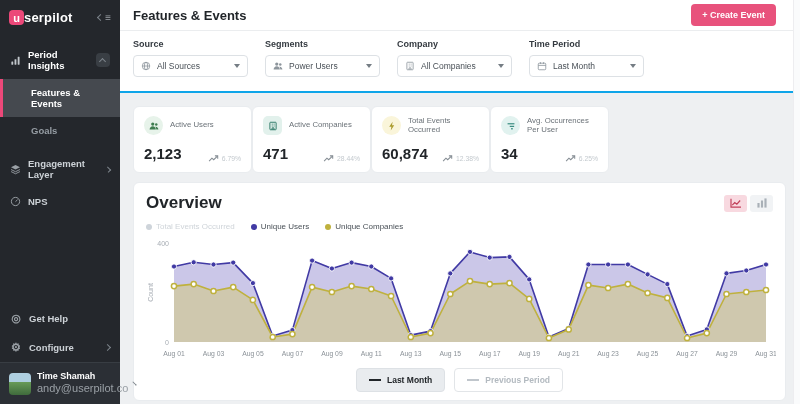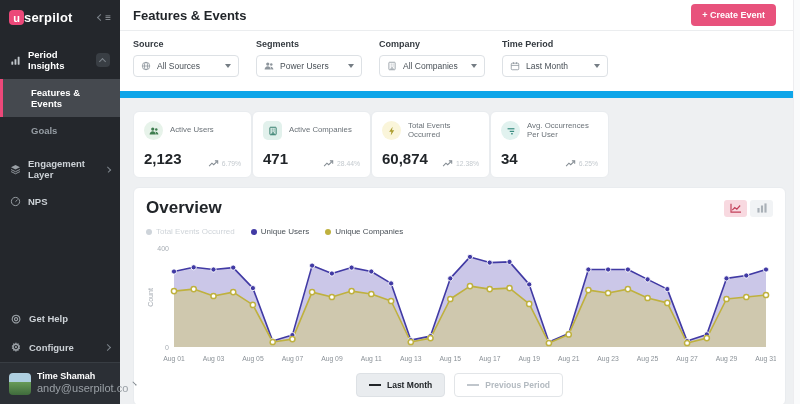--- a/index.html
+++ b/index.html
@@ -26,23 +26,23 @@
   .user-row { display:flex; align-items:center; gap:6px; padding:8px 9px; background:#2b2f35; border-top:1px solid #383d43; cursor:pointer; }
   .avatar { width:22px; height:22px; border-radius:4px; background:linear-gradient(180deg,#aecfe0 0%,#aecfe0 42%,#679a57 42%,#3f6b3c 100%); flex:0 0 auto; }
   .user-name { font-size:9px; font-weight:bold; color:#fff; line-height:1.25; }
   .user-email { font-size:11px; color:#9aa0a6; line-height:1.25; }
 
   
   .main { position:absolute; left:120px; top:0; width:680px; height:404px; background:#eef0f2; }
   .topbar { height:31px; background:#fff; border-bottom:1px solid #ebedef; display:flex; align-items:center; padding:0 14px 0 13px; }
   .page-title { font-size:13px; font-weight:bold; color:#212529; }
   .create-btn { margin-left:auto; margin-right:10px; background:#e8527c; color:#fff; border:none; border-radius:4px; font-size:9px; font-weight:bold; padding:6px 11px; cursor:pointer; font-family:inherit; }
-  .filters { background:#fff; border-bottom:7px solid #0ea5e9; padding:8px 14px 14px 13px; display:flex; gap:17px; }
+  .filters { background:#fff; border-bottom:2px solid #0ea5e9; padding:8px 14px 14px 13px; display:flex; gap:17px; }
   .filter-label { display:block; font-size:9px; font-weight:bold; color:#343a40; margin-bottom:6px; }
-  .select { width:106px; border:1px solid #dde1e5; border-radius:4px; background:#fff; display:flex; align-items:center; gap:6px; padding:5px 7px; font-size:8.5px; color:#495057; cursor:pointer; }
+  .select { width:115px; border:1px solid #dde1e5; border-radius:4px; background:#fff; display:flex; align-items:center; gap:6px; padding:5px 7px; font-size:8.5px; color:#495057; cursor:pointer; }
   .select svg { color:#8d959c; }
   .caret { margin-left:auto; width:0; height:0; border-left:3.5px solid transparent; border-right:3.5px solid transparent; border-top:4px solid #757d84; }
 
   .stats { display:flex; gap:0; padding:13px 14px 0 13px; }
   .stat-card { width:119px; background:#fff; border:1px solid #e9ecef; border-radius:6px; padding:9px 10px 10px 10px; }
   .stat-head { display:flex; align-items:center; gap:7px; }
   .stat-icon { width:19px; height:19px; border-radius:50%; display:flex; align-items:center; justify-content:center; flex:0 0 auto; }
   .stat-icon.sq { border-radius:5px; }
   .stat-label { font-size:7.8px; color:#6b7278; line-height:1.1; }
   .stat-foot { display:flex; align-items:flex-end; margin-top:10px; }

